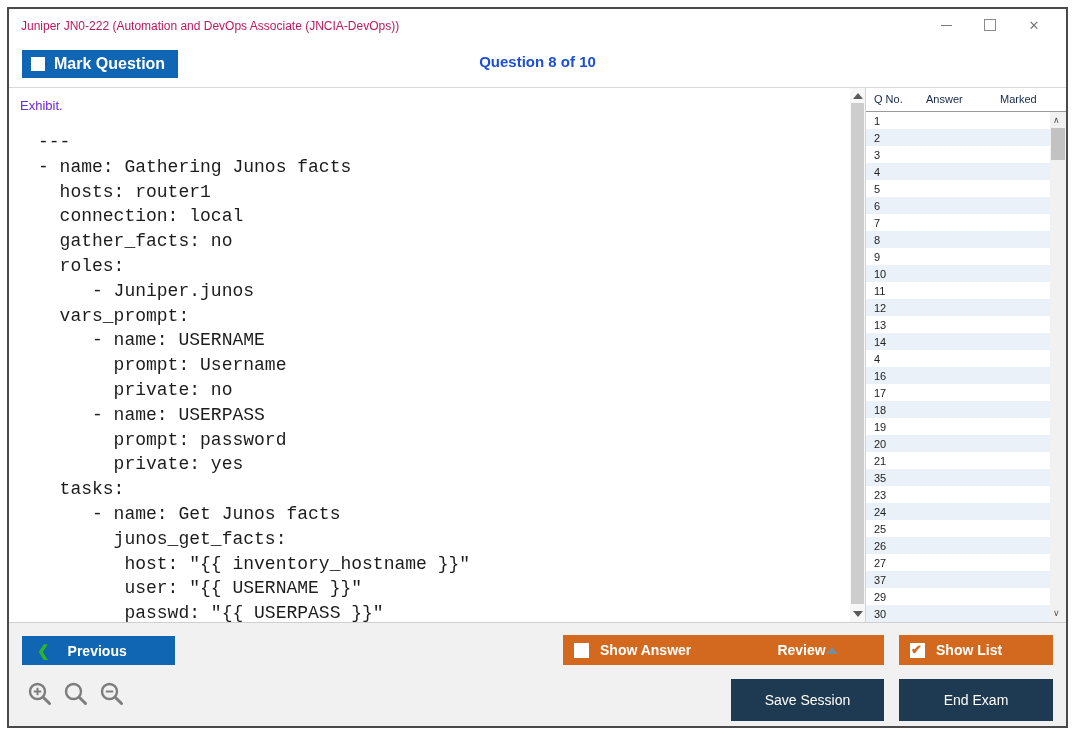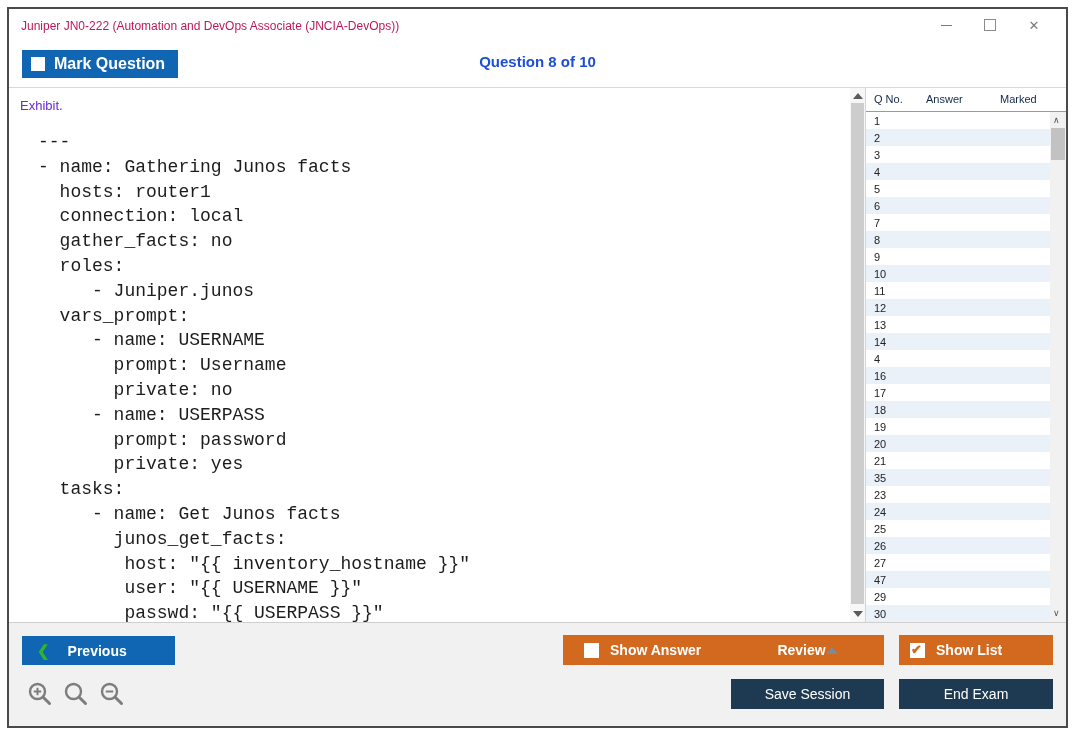--- a/index.html
+++ b/index.html
@@ -52,25 +52,25 @@
   .list-scroll .chev{position:absolute;left:3px;font-size:9px;color:#555;line-height:1;}
   .list-scroll .chev.up{top:4px;}
   .list-scroll .chev.down{bottom:4px;}
   .list-scroll .thumb{position:absolute;left:1px;top:16px;width:14px;height:32px;background:#c2c2c2;}
 
   
   .footer{height:104px;position:relative;background:#f1f1f1;border-top:1px solid #cfcfcf;box-sizing:content-box;}
   .btn{position:absolute;display:flex;align-items:center;box-sizing:border-box;cursor:pointer;color:#fff;}
   .btn-blue{background:#1066b2;height:29px;top:13px;font-weight:bold;font-size:14px;}
   .btn-orange{background:#d2691e;height:30px;top:12px;font-weight:bold;font-size:14px;}
-  .btn-navy{background:#1d3a52;height:30px;top:56px;font-size:14px;justify-content:center;}
+  .btn-navy{background:#1d3a52;height:42px;top:56px;font-size:14px;justify-content:center;}
   .chev-green{font-weight:bold;color:#2fb52c;font-size:15px;}
   .btn-prev{left:13px;width:153px;padding-left:15px;gap:18px;}
   .btn-next{left:183px;width:153px;justify-content:flex-end;padding-right:13px;gap:14px;}
-  .btn-showanswer{left:554px;width:172px;gap:11px;padding-left:21px;}
+  .btn-showanswer{left:554px;width:172px;gap:11px;padding-left:11px;}
   .btn-review{left:722px;width:153px;padding-left:12px;justify-content:center;padding-right:12px;}
   .btn-showlist{left:890px;width:154px;gap:11px;padding-left:11px;}
   .btn-save{left:722px;width:153px;}
   .btn-end{left:890px;width:154px;}
   .tri-up{width:0;height:0;border-left:6px solid transparent;border-right:6px solid transparent;border-bottom:7px solid #7c8b99;}
   .cb-lg{width:15px;height:15px;}
   .zoom-icons{position:absolute;left:18px;top:58px;display:flex;gap:9px;}
   .zoom-icons svg{display:block;cursor:pointer;}
 </style>
 </head>
@@ -161,21 +161,21 @@
             <div class="qrow alt">18</div>
             <div class="qrow">19</div>
             <div class="qrow alt">20</div>
             <div class="qrow">21</div>
             <div class="qrow alt">35</div>
             <div class="qrow">23</div>
             <div class="qrow alt">24</div>
             <div class="qrow">25</div>
             <div class="qrow alt">26</div>
             <div class="qrow">27</div>
-            <div class="qrow alt">47</div>
+            <div class="qrow alt">37</div>
             <div class="qrow">29</div>
             <div class="qrow alt">30</div>
           </div>
         <div class="list-scroll">
           <div class="chev up">∧</div>
           <div class="thumb"></div>
           <div class="chev down">∨</div>
         </div>
       </div>
     </div>

